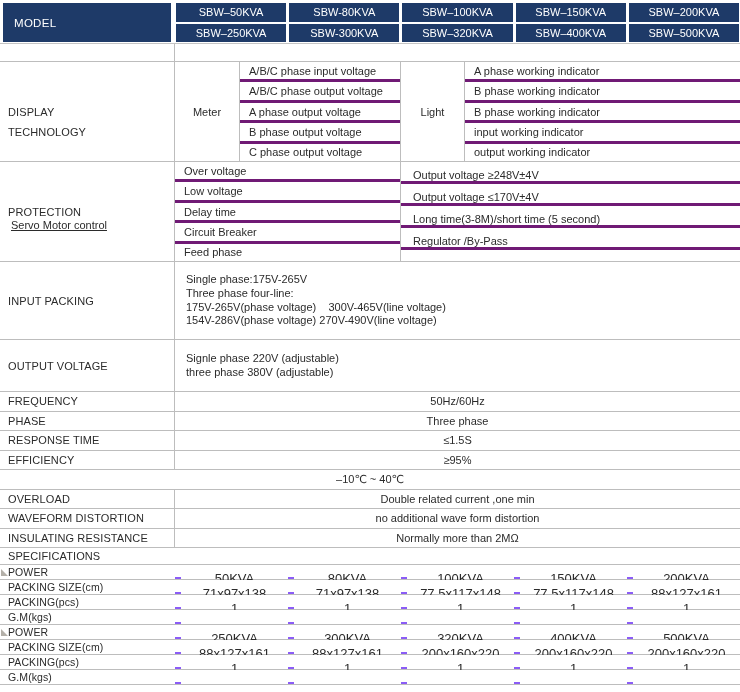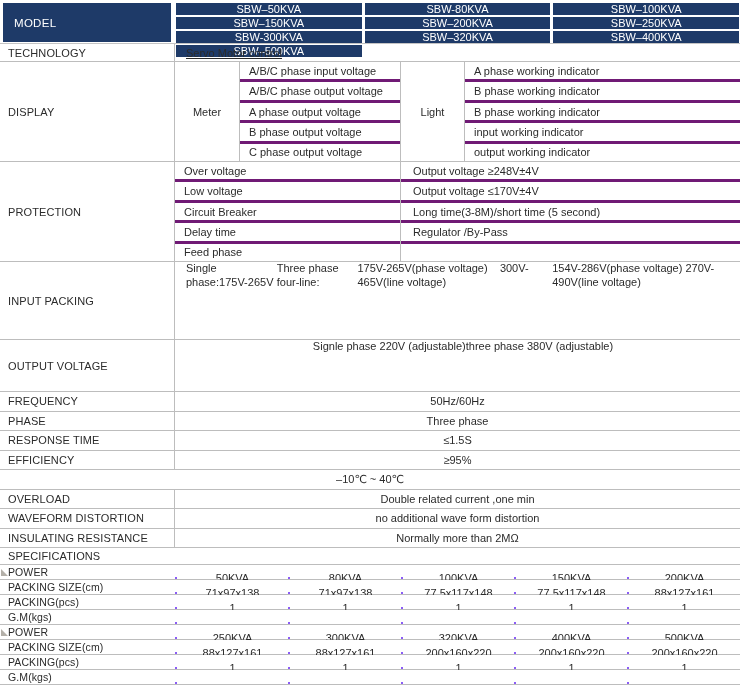--- a/index.html
+++ b/index.html
@@ -8,61 +8,61 @@
     width:740px;height:692px;background:#fff;position:relative;
     font-family:"Liberation Sans","DejaVu Sans",sans-serif;
     color:#2b2b2b;overflow:hidden;
   }
   
   .hdr{display:flex;height:44px;padding:3px 1px 1px 3px;border-bottom:1px solid #c4c4c4;}
   .hdr-model{
     width:168px;background:#1e3a68;color:#fff;display:flex;align-items:center;
     padding-left:11px;font-size:11.5px;margin-right:5px;letter-spacing:.3px;
   }
-  .hdr-grid{flex:1;display:grid;grid-template-columns:repeat(3,1fr);grid-template-rows:1fr 1fr;gap:2px 3px;}
+  .hdr-grid{flex:1;display:grid;grid-template-columns:repeat(5,1fr);grid-template-rows:1fr 1fr;gap:2px 3px;}
   .hdr-box{background:#1e3a68;color:#fff;display:flex;align-items:center;justify-content:center;font-size:11px;}
   
   .row,.sect{display:flex;border-bottom:1px solid #bdbdbd;background:#fff;}
   .lbl{
     width:175px;flex:0 0 175px;border-right:1px solid #bdbdbd;display:flex;align-items:center;
     padding-left:8px;font-size:11px;letter-spacing:.1px;
   }
   .lbl.wide{width:100%;flex:1;border-right:none;}
   .val-left{flex:1;display:flex;align-items:center;padding-left:11px;font-size:11px;text-decoration:underline;}
   .val-center{flex:1;display:flex;align-items:center;justify-content:center;font-size:11px;}
-  .tech{height:18px;}
+  .tech{height:18px;flex-direction:column;}
   
   .display{height:100px;}
   .mini-cell{border-right:1px solid #bdbdbd;display:flex;align-items:center;justify-content:center;font-size:11px;}
   .meter-cell{width:65px;flex:0 0 65px;}
   .light-cell{width:64px;flex:0 0 64px;}
   .items{display:flex;flex-direction:column;}
   .meter-items{width:161px;flex:0 0 161px;border-right:1px solid #bdbdbd;}
   .light-items{flex:1;}
   .items .item{flex:1;display:flex;align-items:center;padding-left:9px;border-bottom:3px solid #701a75;font-size:11px;}
   .items .item:last-child{border-bottom:none;}
   
   .protection{height:100px;}
   .prot-names{width:226px;flex:0 0 226px;border-right:1px solid #bdbdbd;}
   .prot-values{flex:1;}
-  .prot-values .item{padding-left:12px;}
+  .prot-values .item{padding-left:12px;margin-top:7px;}
   
   .input-v{height:78px;}
   .output-v{height:52px;}
-  .val-block{flex:1;display:flex;flex-direction:row;justify-content:center;padding-left:11px;font-size:11px;line-height:13.8px;}
+  .val-block{flex:1;display:flex;flex-direction:column;justify-content:center;padding-left:11px;font-size:11px;line-height:13.8px;}
   .val-block div{white-space:pre-wrap;}
   
   .simple{height:19.5px;}
   
   .specs-title{height:17px;}
   .spec-row{height:15px;position:relative;}
   .spec-row .lbl{font-size:10.5px;border-right:none;}
   .scell{
-    width:113px;flex:0 0 113px;border-left:2px solid #8b5cf6;display:flex;
-    align-items:center;justify-content:center;font-size:11px;margin-top:12px;
+    width:113px;flex:0 0 113px;border-left:6px solid #8b5cf6;display:flex;
+    align-items:center;justify-content:center;font-size:13px;margin-top:12px;
   }
   .corner-marker{
     position:absolute;left:1px;top:4px;width:0;height:0;
     border-bottom:7px solid #b3afa8;border-right:7px solid transparent;
   }
 </style>
 </head>
 <body>
 
 <div class="sheet">
@@ -106,22 +106,22 @@
       <div class="item">input working indicator</div>
       <div class="item">output working indicator</div>
     </div>
   </div>
 
   <div class="sect protection">
     <div class="lbl">PROTECTION</div>
     <div class="items prot-names">
       <div class="item">Over voltage</div>
       <div class="item">Low voltage</div>
+      <div class="item">Delay time</div>
       <div class="item">Circuit Breaker</div>
-      <div class="item">Delay time</div>
       <div class="item">Feed phase</div>
     </div>
     <div class="items prot-values">
       <div class="item">Output voltage ≥248V±4V</div>
       <div class="item">Output voltage ≤170V±4V</div>
       <div class="item">Long time(3-8M)/short time (5 second)</div>
       <div class="item">Regulator /By-Pass</div>
       <div class="item"></div>
     </div>
   </div>

